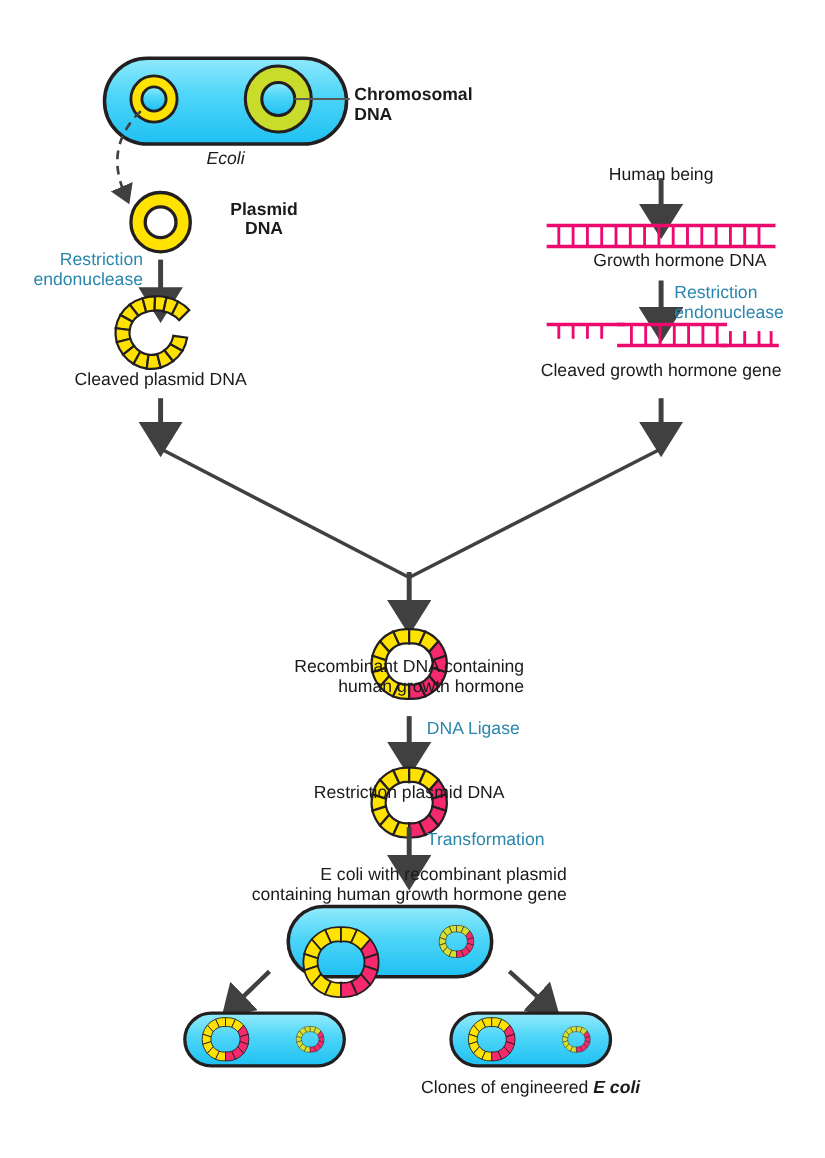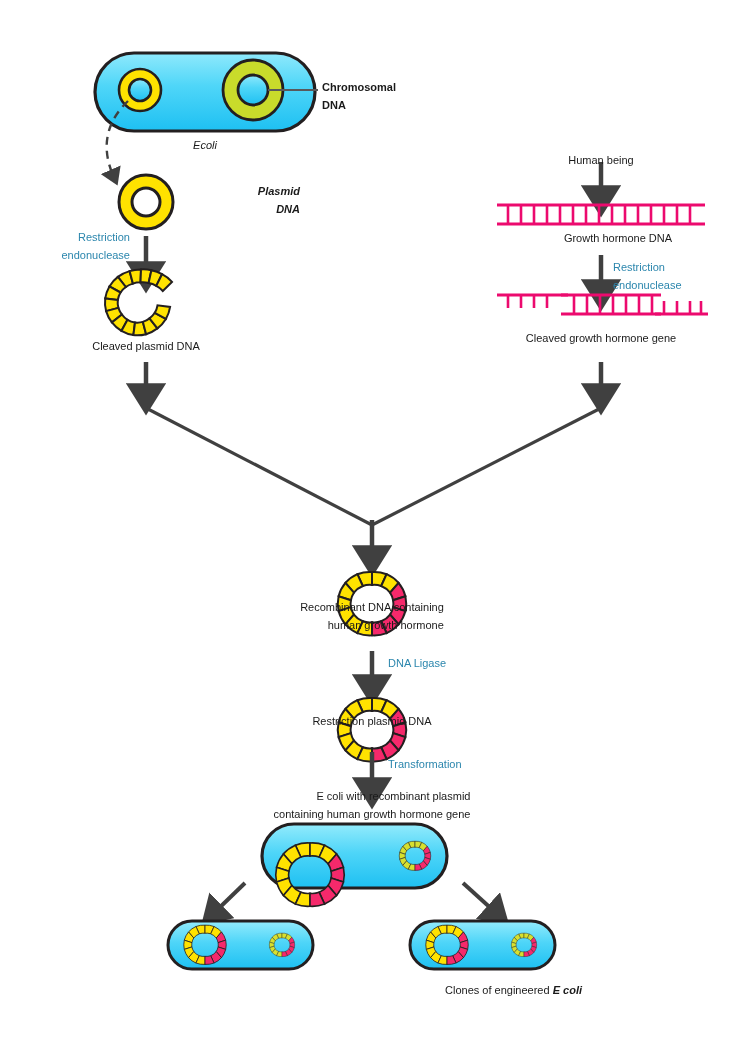--- a/index.html
+++ b/index.html
@@ -1,19 +1,19 @@
 <!DOCTYPE html>
 <html><head>
 <meta charset="utf-8">
 <style>
   html,body{margin:0;padding:0;background:#ffffff;}
   body{width:750px;height:1053px;position:relative;overflow:hidden;
        font-family:"Liberation Sans","DejaVu Sans",sans-serif;color:#1a1a1a;}
   #stage{position:absolute;left:0;top:0;width:750px;height:1053px;}
-  .lbl{position:absolute;font-size:11px;line-height:18px;color:#1a1a1a;white-space:pre;}
+  .lbl{position:absolute;font-size:16px;line-height:18px;color:#1a1a1a;white-space:pre;}
   .blue{color:#2b86ad;}
   .bold{font-weight:bold;}
   .ital{font-style:italic;}
   .ctr{text-align:right;transform:translateX(-50%);}
   .rgt{text-align:right;transform:translateX(-100%);}
   svg{display:block;}
 </style>
 </head>
 <body>
 
@@ -336,21 +336,21 @@
       </g>
     </g>
   </g>
 </svg>
 
 <div class="lbl bold" style="left:322px;top:78px;width:140px;text-align:left;">Chromosomal
 DNA</div>
 
 <div class="lbl ital ctr" style="left:205px;top:136px;">Ecoli</div>
 
-<div class="lbl bold" style="left:180px;top:182px;width:120px;text-align:right;font-style:italic;">Plasmid
+<div class="lbl bold" style="left:180px;top:182px;width:120px;text-align:center;">Plasmid
 DNA</div>
 
 <div class="lbl blue rgt" style="left:130px;top:228px;">Restriction
 endonuclease</div>
 
 <div class="lbl ctr" style="left:146px;top:337px;">Cleaved plasmid DNA</div>
 
 <div class="lbl ctr" style="left:601px;top:151px;">Human being</div>
 
 <div class="lbl ctr" style="left:601px;top:229px;margin-left:17px;">Growth hormone DNA</div>

